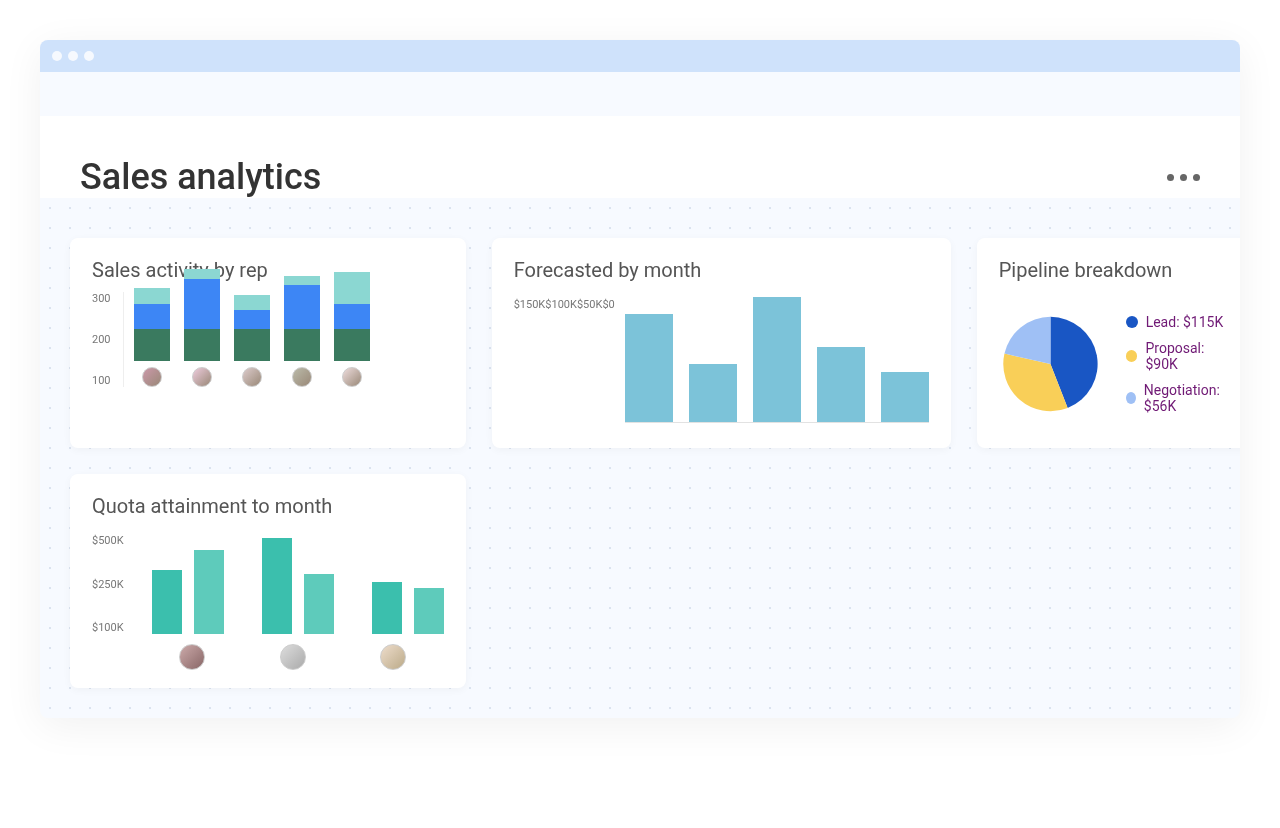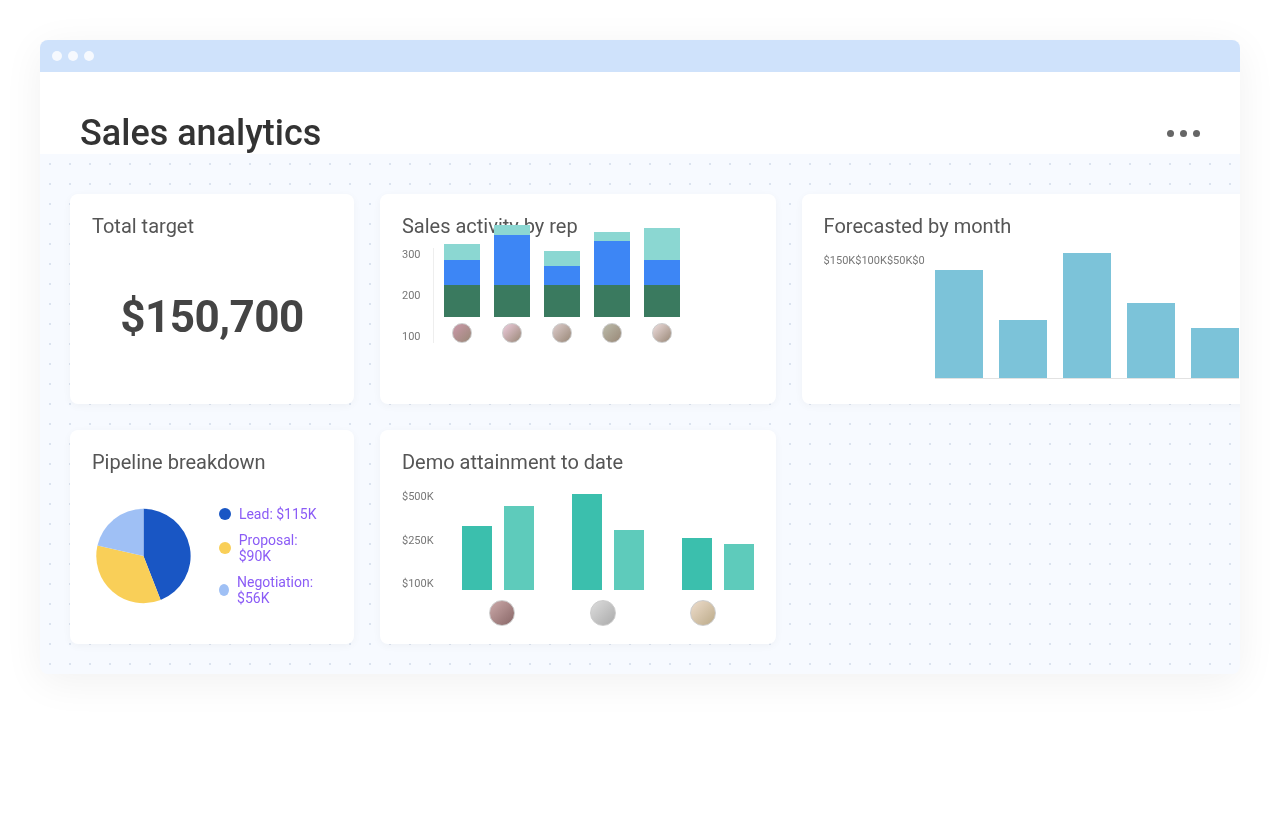--- a/index.html
+++ b/index.html
@@ -25,20 +25,21 @@
   padding-left: 12px;
   gap: 6px;
 }
 .tl-dot {
   width: 10px; height: 10px; border-radius: 50%;
   background: #ffffff; opacity: 0.8;
 }
 .header {
   background: #ffffff;
   padding: 40px 40px 0 40px;
+  margin-top: 44px;
 }
 .header-top {
   display: flex;
   justify-content: space-between;
   align-items: center;
 }
 .page-title {
   font-size: 36px;
   font-weight: 500;
   color: #333;
@@ -125,21 +126,21 @@
   height: 125px; font-size: 11px; color: #777; text-align: right;
 }
 .fm-bars {
   flex: 1; display: flex; align-items: flex-end; gap: 16px; height: 125px;
   border-bottom: 1px solid #e2e2e2;
 }
 .fm-bar { width: 48px; background: #7cc3d9; }
 
 
 .pb-wrap { display: flex; align-items: center; gap: 24px; margin-top: 12px; }
-.pb-legend { display: flex; flex-direction: column; gap: 10px; font-size: 14px; color: #8b5cf6; }
+.pb-legend { display: flex; flex-direction: column; gap: 10px; font-size: 14px; color: #701a75; }
 .pb-legend div { display: flex; align-items: center; gap: 8px;}
 .pdt { width: 12px; height: 12px; border-radius: 50%; }
 
 
 .qa-wrap { display: flex; gap: 22px; margin-top: 6px; }
 .qa-yaxis {
   display: flex; flex-direction: column; justify-content: space-between;
   height: 100px; font-size: 11px; color: #777; text-align: right;
 }
 .qa-bars {
@@ -169,24 +170,20 @@
         <span></span>
           <span></span>
           <span></span>
       </div>
     </div>
   </div>
 
   <div class="content">
     <div class="grid">
 
-      <div class="card">
-        <div class="card-title">Total target</div>
-        <div class="big-number">$150,700</div>
-      </div>
 
 
       <div class="card">
         <div class="card-title">Sales activity by rep</div>
         <div class="sa-wrap">
           <div class="sa-yaxis">
             <span>300</span>
             <span>200</span>
             <span>100</span>
           </div>
@@ -273,21 +270,21 @@
               </div>
             <div>
                 <span class="pdt" id="pdt2" style="background: rgb(159, 192, 245);"></span>
                 <span>Negotiation: $56K</span>
               </div>
           </div>
         </div>
       </div>
 
       <div class="card">
-        <div class="card-title">Demo attainment to date</div>
+        <div class="card-title">Quota attainment to month</div>
         <div class="qa-wrap">
           <div class="qa-yaxis">
             <span>$500K</span>
             <span>$250K</span>
             <span>$100K</span>
           </div>
           <div class="qa-bars" id="qa-bars">
               <div class="qa-bar" style="height: 64px; background: rgb(59, 191, 173);"></div>
               <div class="qa-bar" style="height: 84px; background: rgb(94, 203, 187);"></div>
               <div style="width: 14px;"></div>

